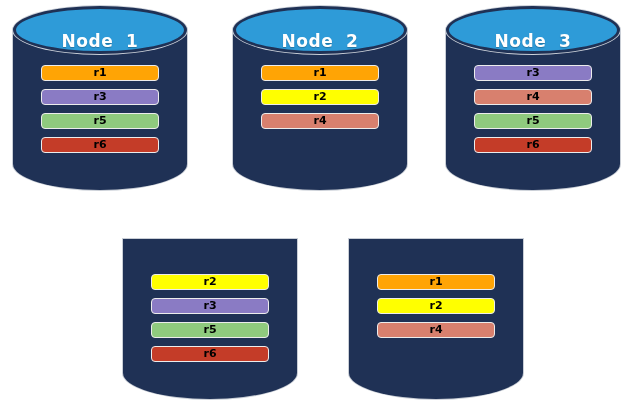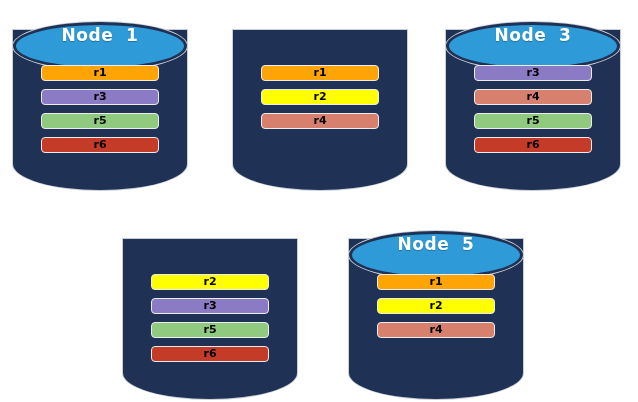--- a/index.html
+++ b/index.html
@@ -33,30 +33,30 @@
     width: 174px;
     height: 160px;
     background: var(--navy, #1F3155);
     border-bottom-left-radius: 87px 26px;
     border-bottom-right-radius: 87px 26px;
     box-shadow: 0 0 0 1px #c9ced6;
   }
   .cyl-top {
     position: absolute;
     left: 0;
-    top: 16px;
+    top: 0;
     width: 174px;
     height: 48px;
     box-sizing: border-box;
     background: var(--top-blue, #2E9BD8);
     border: 3px solid var(--navy, #1F3155);
     border-radius: 50%;
     box-shadow: 0 0 0 1px #cdd2da;
     display: flex;
-    align-items: flex-start;
+    align-items: flex-end;
     justify-content: center;
   }
   .node-label {
     color: #ffffff;
     font-weight: bold;
     font-size: 17px;
     letter-spacing: 0.5px;
     white-space: pre;
     text-shadow: 0 1px 1px rgba(0,0,0,0.25);
   }
@@ -96,20 +96,23 @@
     <div class="bars">
       <div class="bar" style="background: rgb(255, 164, 5);">r1</div>
       <div class="bar" style="background: rgb(138, 123, 196);">r3</div>
       <div class="bar" style="background: rgb(143, 202, 126);">r5</div>
       <div class="bar" style="background: rgb(196, 60, 40);">r6</div>
     </div>
   </div>
 
   <div class="cylinder pos-1">
     <div class="cyl-body"></div>
+    <div class="cyl-top">
+      <span class="node-label">Node  2</span>
+    </div>
     <div class="bars">
       <div class="bar" style="background: rgb(255, 164, 5);">r1</div>
       <div class="bar" style="background: rgb(255, 255, 0);">r2</div>
       <div class="bar" style="background: rgb(216, 128, 110);">r4</div>
     </div>
   </div>
 
   <div class="cylinder pos-2">
     <div class="cyl-body"></div>
     <div class="cyl-top">
@@ -128,23 +131,20 @@
     <div class="bars">
       <div class="bar" style="background: rgb(255, 255, 0);">r2</div>
       <div class="bar" style="background: rgb(138, 123, 196);">r3</div>
       <div class="bar" style="background: rgb(143, 202, 126);">r5</div>
       <div class="bar" style="background: rgb(196, 60, 40);">r6</div>
     </div>
   </div>
 
   <div class="cylinder pos-4">
     <div class="cyl-body"></div>
-    <div class="cyl-top">
-      <span class="node-label">Node  5</span>
-    </div>
     <div class="bars">
       <div class="bar" style="background: rgb(255, 164, 5);">r1</div>
       <div class="bar" style="background: rgb(255, 255, 0);">r2</div>
       <div class="bar" style="background: rgb(216, 128, 110);">r4</div>
     </div>
   </div>
 
 </div>
 
 </body></html>

